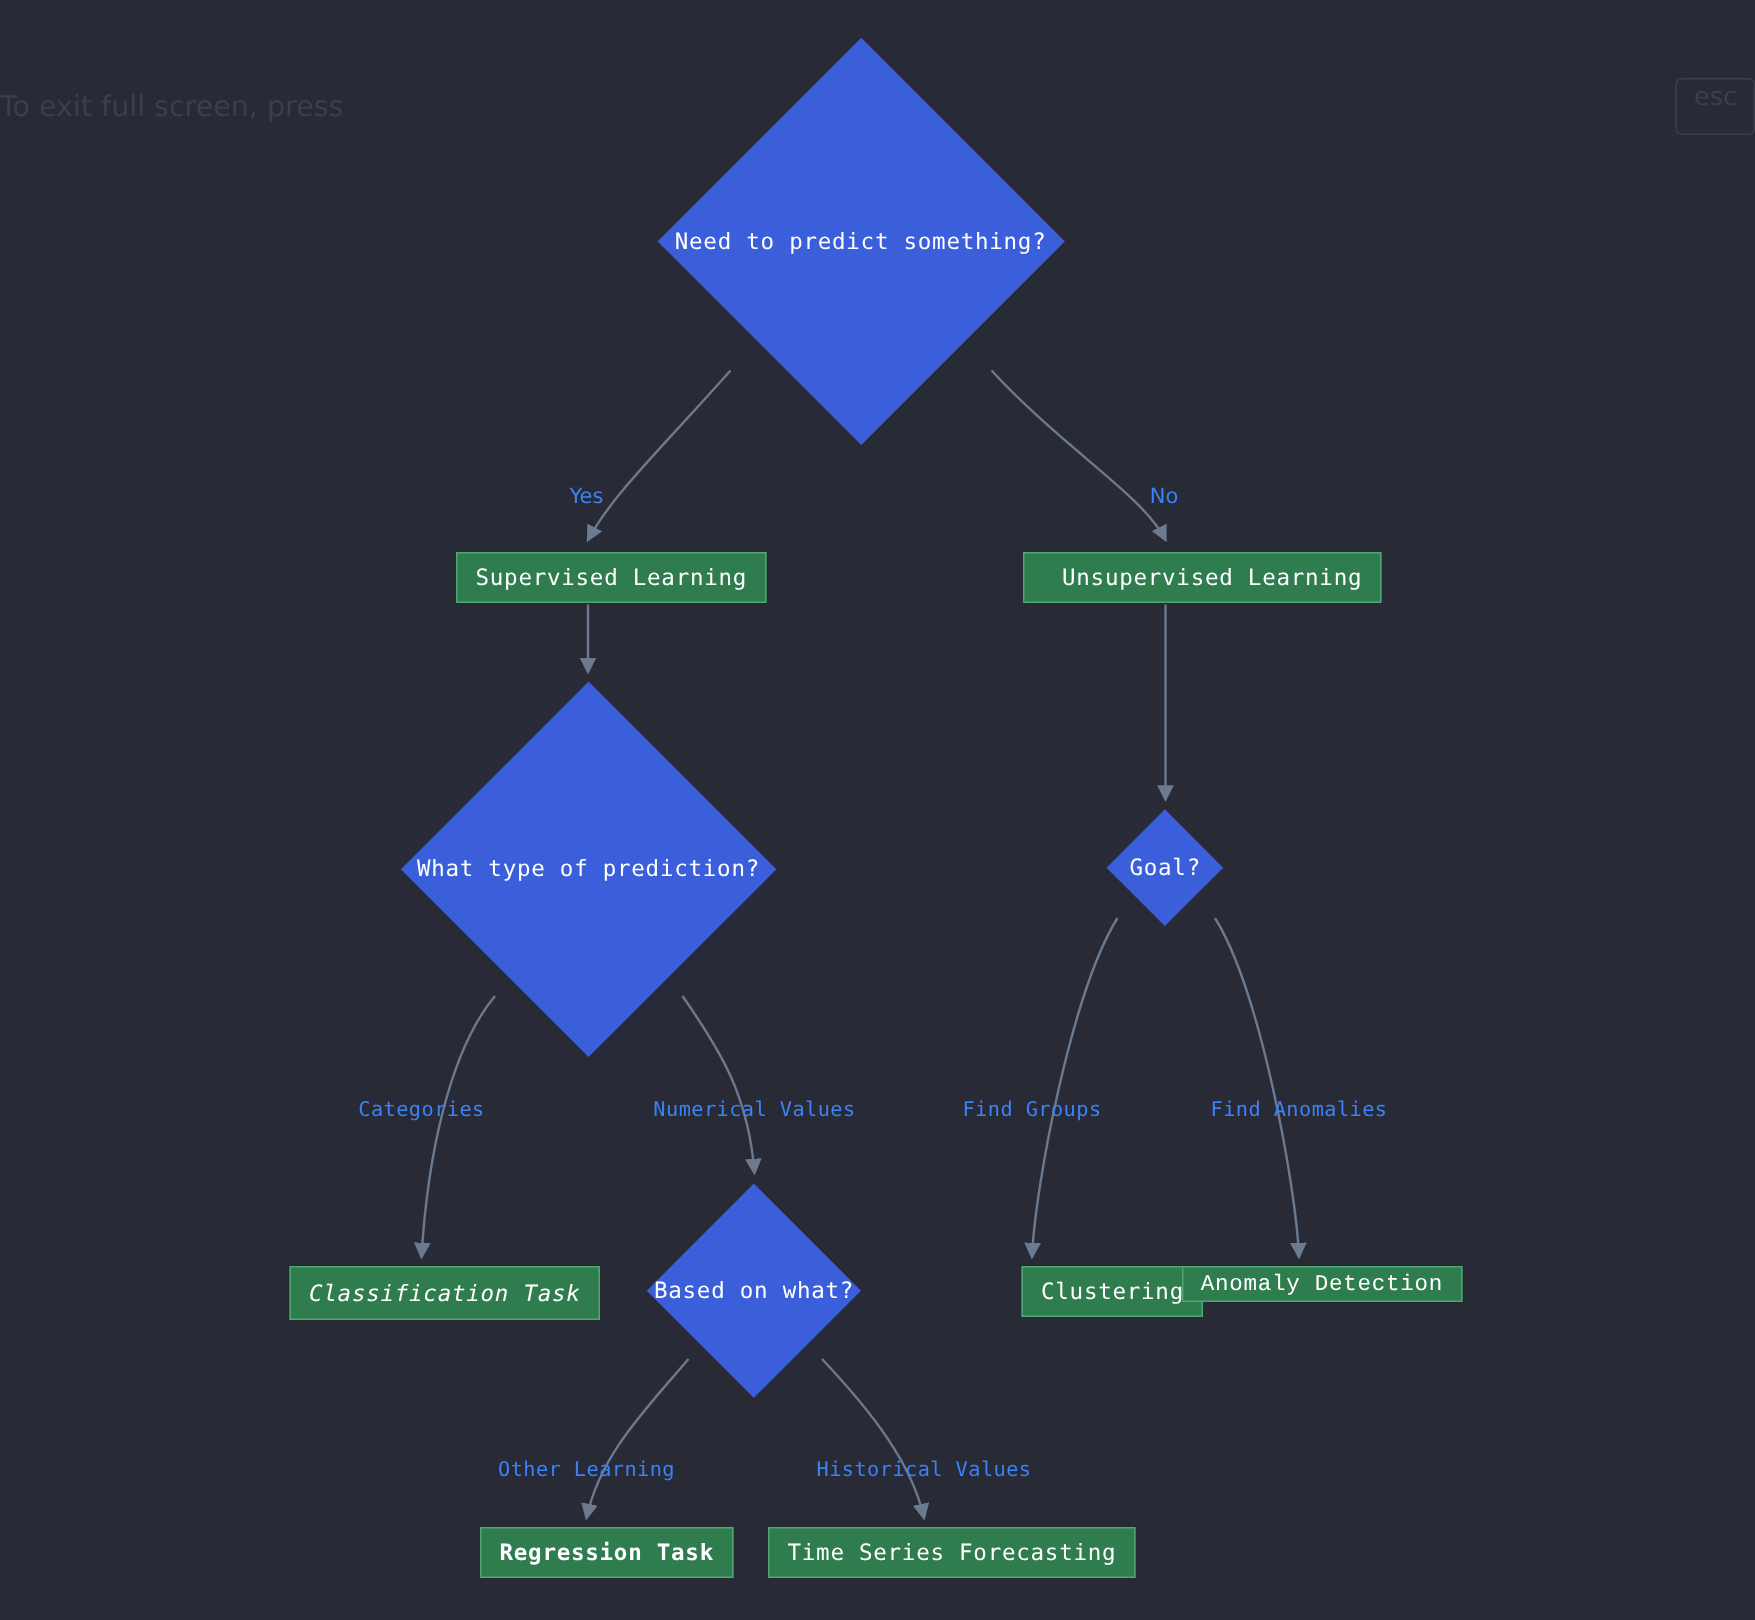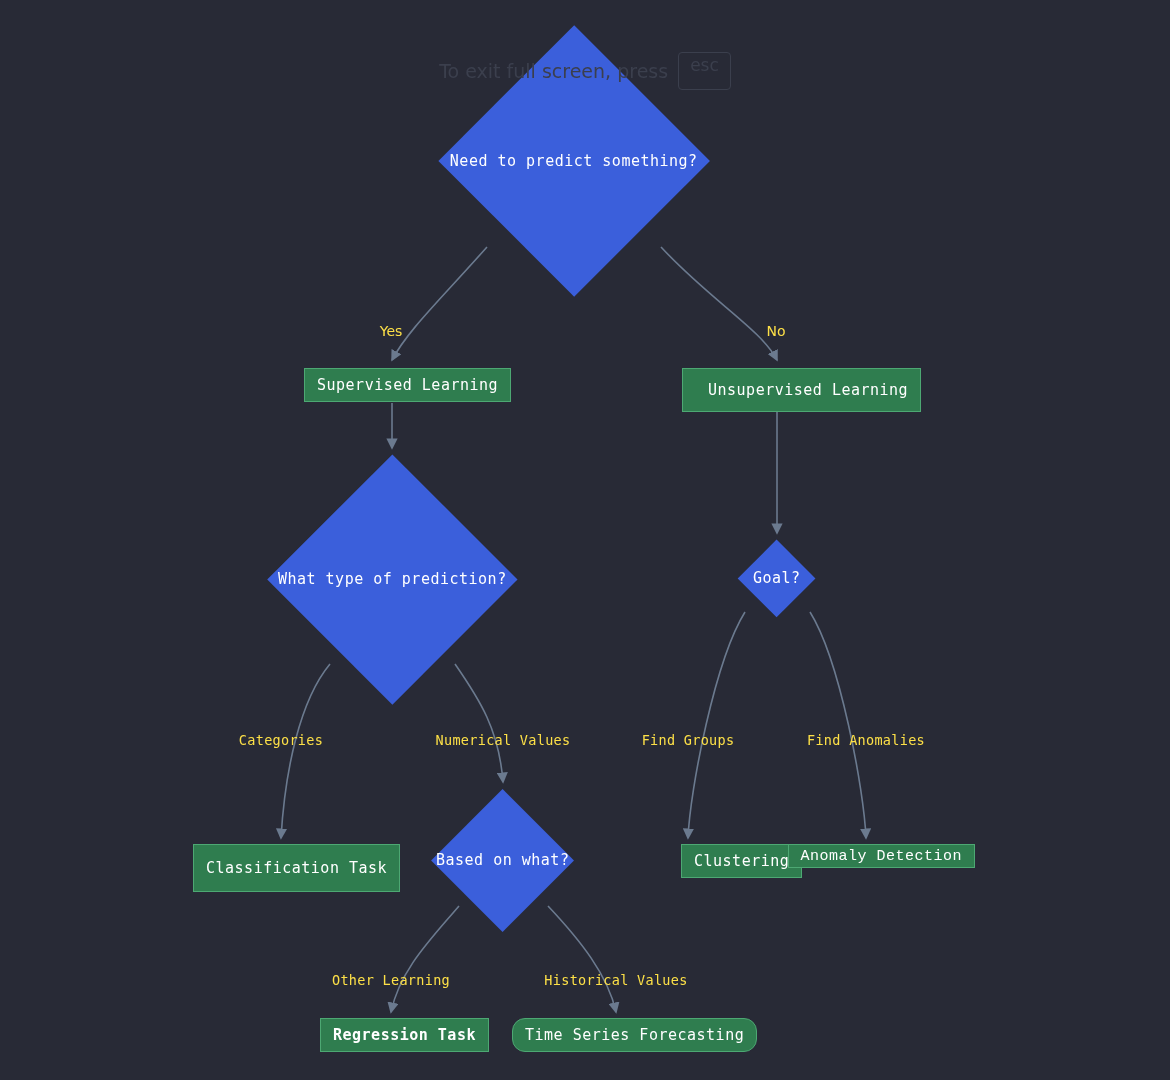--- a/index.html
+++ b/index.html
@@ -60,42 +60,42 @@
     color: #ffffff;
     font-size: 15px;
     letter-spacing: 0.5px;
     padding: 0 12px;
     line-height: 1;
   }
 
   
   .edge-label {
     position: absolute;
-    color: #fde047;
+    color: #3b82f6;
     font-size: 13.5px;
     letter-spacing: 0.3px;
     white-space: nowrap;
     transform: translate(-50%, -50%);
     line-height: 1;
   }
   .edge-label.sans {
     font-family: "DejaVu Sans", "Liberation Sans", sans-serif;
     font-size: 14px;
     letter-spacing: 0;
   }
 
   
   #fs-hint {
     position: absolute;
     left: 0;
     top: 52px;
     width: 1170px;
     display: flex;
     align-items: center;
-    justify-content: center;
+    justify-content: space-between;
     gap: 10px;
     pointer-events: none;
     z-index: 5;
   }
   #fs-hint .fs-text {
     font-family: "DejaVu Sans", "Liberation Sans", sans-serif;
     font-size: 19px;
     color: #3b3f4d;
   }
   #fs-hint .esc-key {
@@ -131,35 +131,35 @@
         <path d="M 459 906 C 430 940 400 970 391 1012" marker-end="url(#arrow)"></path>
         <path d="M 548 906 C 580 940 608 975 616 1012" marker-end="url(#arrow)"></path>
       </g>
   </svg>
 
   <div id="node-layer">
       <div class="node diamond" style="width: 192.333px; height: 192.333px; left: 477.833px; top: 64.8335px;">
         <span class="dlabel">Need to predict something?</span>
       </div>
       <div class="node box" style="height: 34px; left: 304px; top: 368px; min-width: 176px;">Supervised Learning</div>
-      <div class="node box" style="height: 44px; left: 682px; top: 368px; min-width: 190px; padding-left: 25px;">Unsupervised Learning</div>
+      <div class="node box" style="height: 34px; left: 682px; top: 368px; min-width: 190px; padding-left: 25px;">Unsupervised Learning</div>
       <div class="node diamond" style="width: 176.777px; height: 176.777px; left: 303.612px; top: 490.612px;">
         <span class="dlabel">What type of prediction?</span>
       </div>
       <div class="node diamond" style="width: 55.1543px; height: 55.1543px; left: 749.423px; top: 551.423px;">
         <span class="dlabel">Goal?</span>
       </div>
-      <div class="node box" style="height: 48px; left: 193px; top: 844px; min-width: 176px;">Classification Task</div>
+      <div class="node box" style="height: 36px; left: 193px; top: 844px; min-width: 176px; font-style: italic;">Classification Task</div>
       <div class="node diamond" style="width: 101.116px; height: 101.116px; left: 452.442px; top: 810.442px;">
         <span class="dlabel">Based on what?</span>
       </div>
       <div class="node box" style="height: 34px; left: 638px; top: 844px; min-width: 100px; margin-left: 43px;">Clustering</div>
       <div class="node box" style="height: 24px; left: 787.5px; top: 844px; min-width: 157px; font-family: Liberation Mono, monospace;">Anomaly Detection</div>
       <div class="node box" style="height: 34px; left: 320px; top: 1018px; min-width: 142px; font-weight: bold;">Regression Task</div>
-      <div class="node box" style="height: 34px; left: 512px; top: 1018px; min-width: 208px; border-radius: 13px;">Time Series Forecasting</div>
+      <div class="node box" style="height: 34px; left: 512px; top: 1018px; min-width: 208px;">Time Series Forecasting</div>
     </div>
   <div id="edge-label-layer">
       <div class="edge-label sans" style="left: 391px; top: 331px;">Yes</div>
       <div class="edge-label sans" style="left: 776px; top: 331px; text-align: center;">No</div>
       <div class="edge-label" style="left: 281px; top: 741px;">Categories</div>
       <div class="edge-label" style="left: 503px; top: 741px;">Numerical Values</div>
       <div class="edge-label" style="left: 688px; top: 741px;">Find Groups</div>
       <div class="edge-label" style="left: 866px; top: 741px;">Find Anomalies</div>
       <div class="edge-label" style="left: 391px; top: 981px;">Other Learning</div>
       <div class="edge-label" style="left: 616px; top: 981px;">Historical Values</div>

